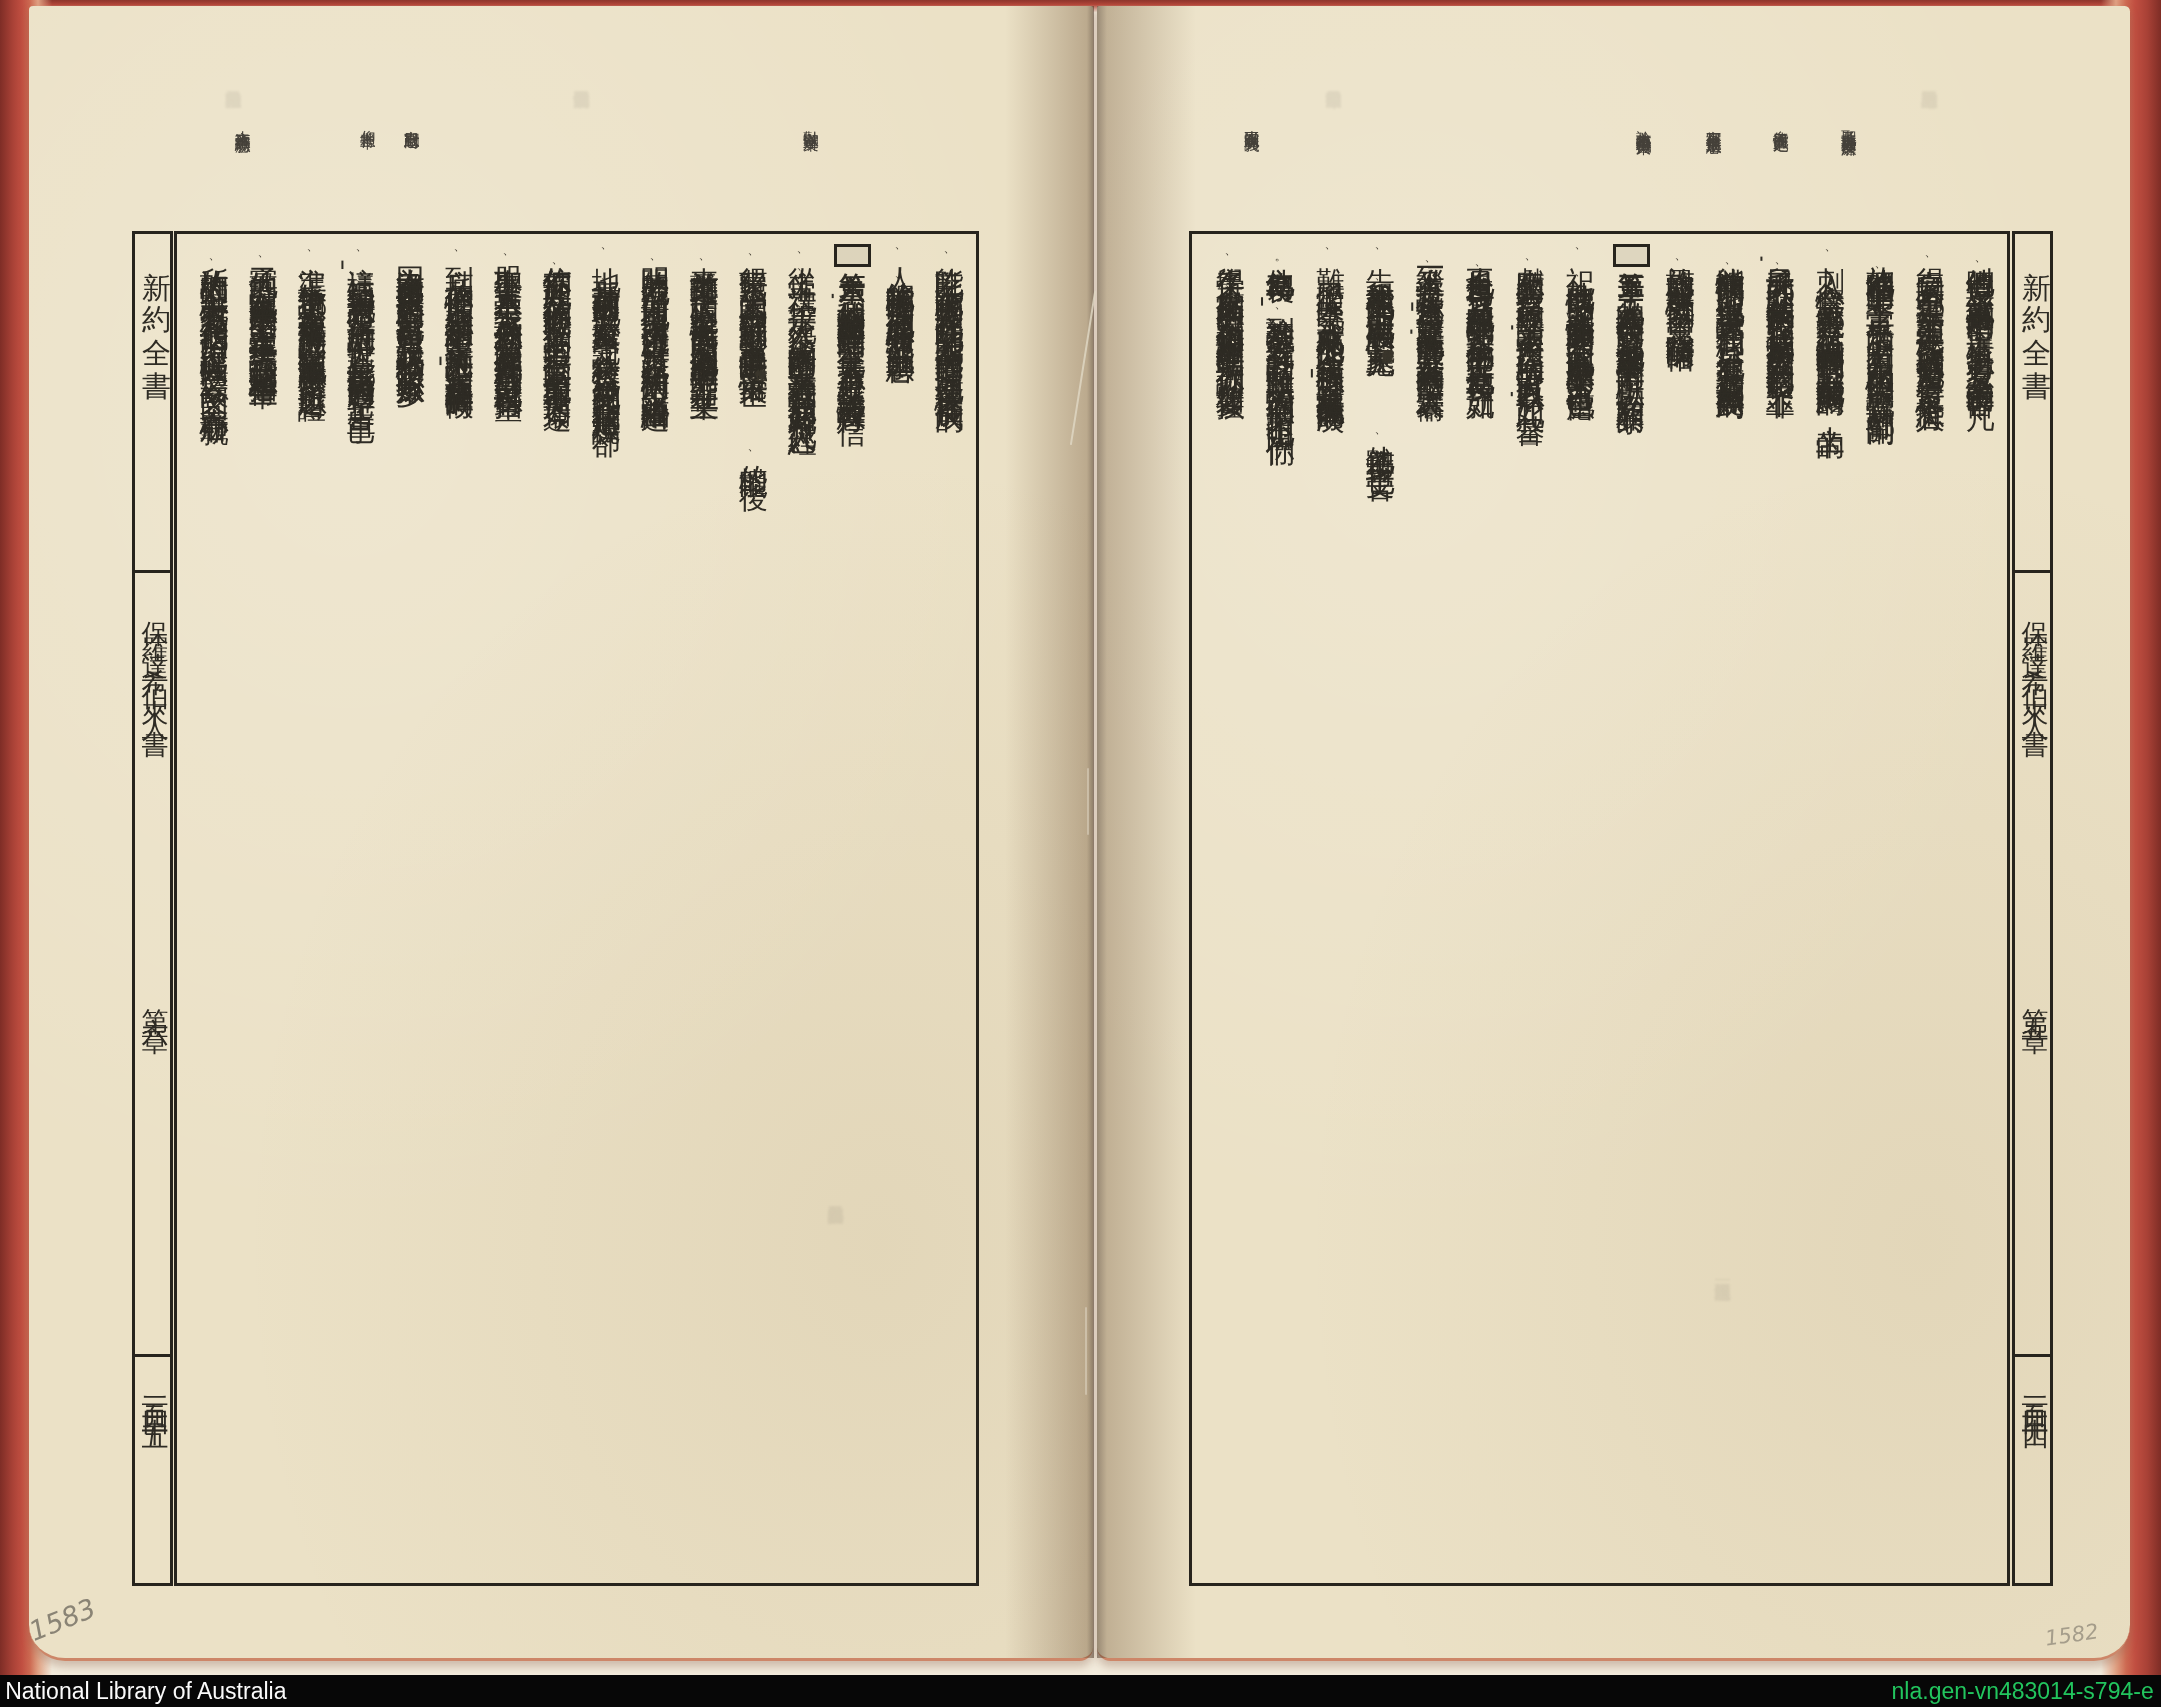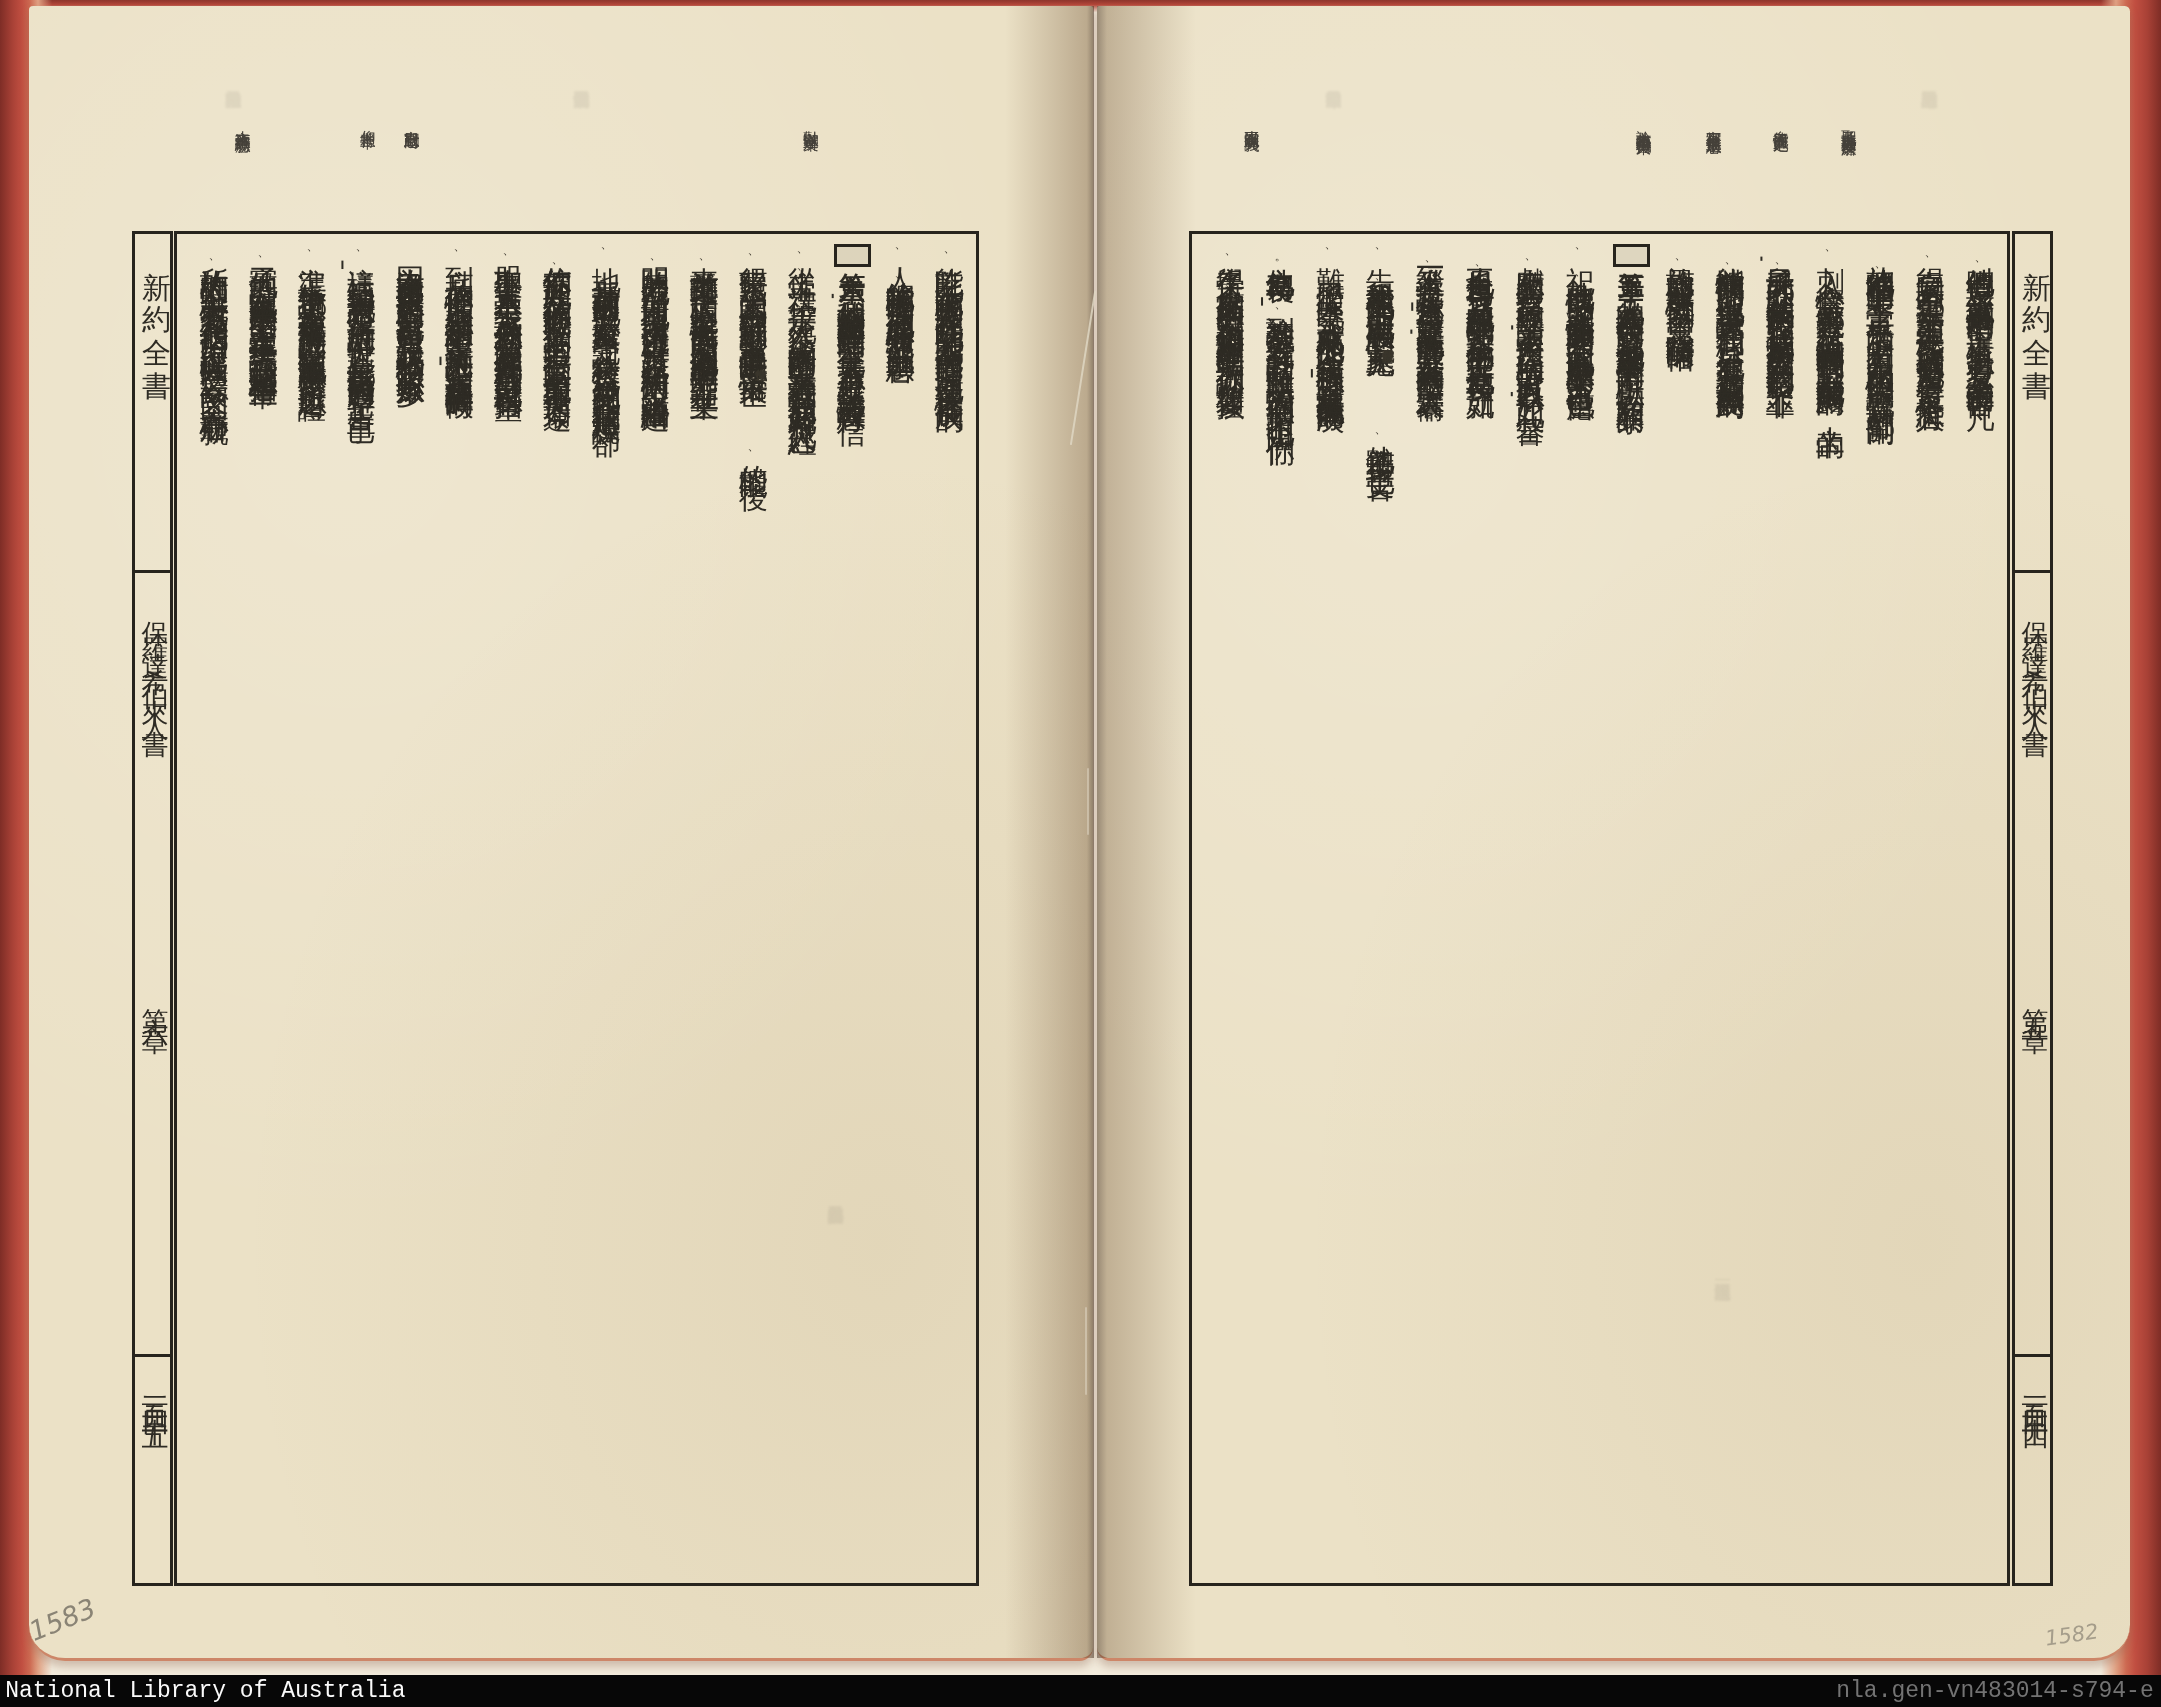--- a/index.html
+++ b/index.html
@@ -66,23 +66,23 @@
   .ghost{position:absolute;writing-mode:vertical-rl;text-orientation:upright;
     color:#6a645a;opacity:.11;filter:blur(1px);font-size:16.6px;line-height:21px;pointer-events:none;}
 
   .pencil{position:absolute;font-family:"DejaVu Sans",sans-serif;font-style:italic;
     color:#7a7468;opacity:.85;}
   #pencil-left{left:28px;top:1604px;font-size:27px;transform:rotate(-22deg);}
   #pencil-right{left:2045px;top:1623px;font-size:21px;transform:rotate(-8deg);opacity:.6;}
 
   
   #bar{position:absolute;left:0;bottom:0;width:100%;height:33px;background:#070707;}
-  .bar-text{position:absolute;top:0;line-height:33px;font-family:Liberation Mono, monospace;font-size:23px;}
+  .bar-text{position:absolute;top:0;line-height:33px;font-family:Liberation Sans, sans-serif;font-size:23px;}
   #bar-left{left:5.2px;color:#fafafa;}
-  #bar-right{right:7.3px;color:#737373;}
+  #bar-right{right:7.3px;color:#22c55e;}
 </style>
 </head>
 <body>
 
 <div id="canvas">
   <div id="cover"></div>
 
   <div class="page" id="page-left"></div>
   <div class="page" id="page-right"></div>
 

